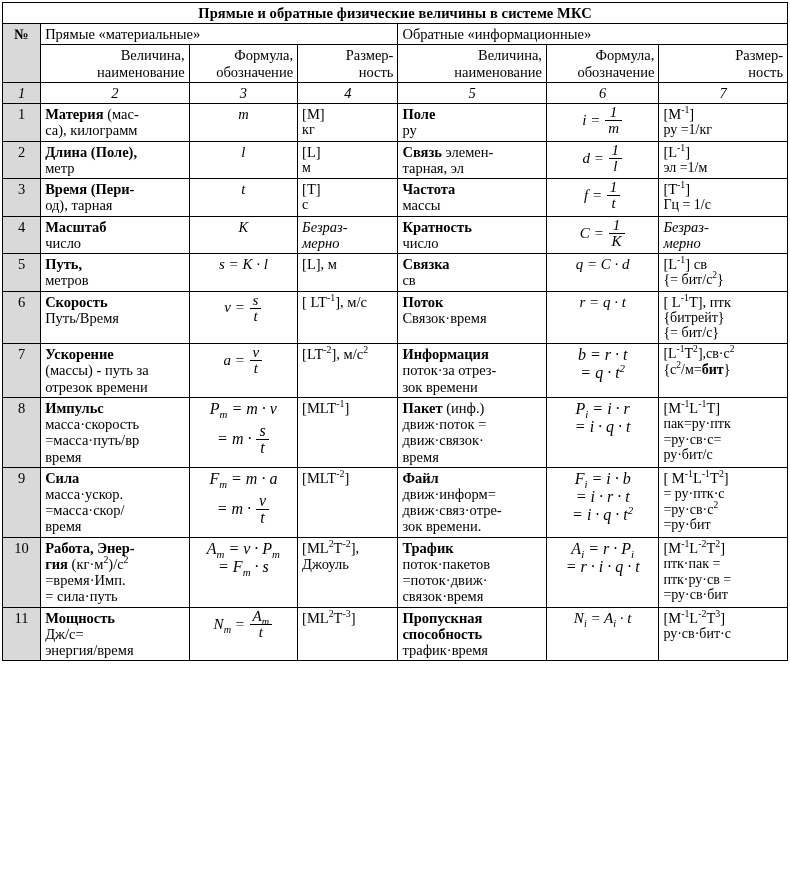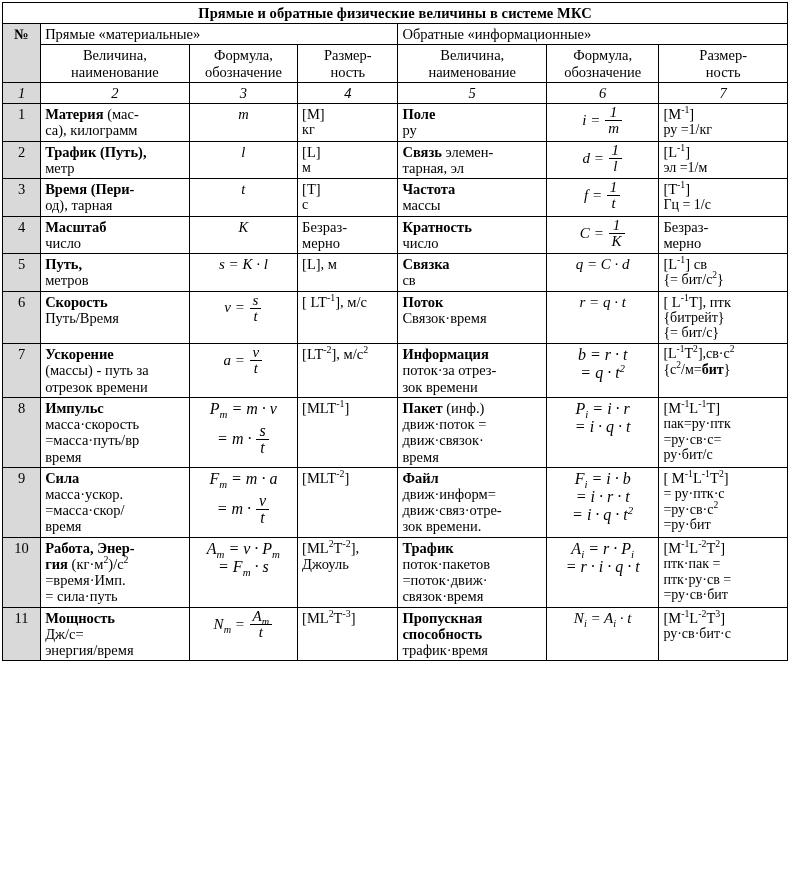--- a/index.html
+++ b/index.html
@@ -31,21 +31,21 @@
     border:1px solid #000;
     letter-spacing:0.1px;
   }
   .grp{
     text-align:left;
     font-size:16px;
     padding:3px 0 4px 0;
     vertical-align:middle;
   }
   .hd{
-    text-align:center;
+    text-align:right;
     font-size:15.5px;
     vertical-align:middle;
     padding:4px 2px;
     line-height:1.14;
     margin-top:14px;
   }
   .numcell{
     text-align:center;
     vertical-align:middle;
     font-size:17px;
@@ -60,21 +60,21 @@
   }
   .colnum{
     text-align:center;
     font-style:italic;
     font-size:13px;
     padding:1px 0 2px 0;
     background:#ffffff;
   }
   .colnum.shade{background:#d9d9d9;}
   b{font-weight:bold;}
-  .it{}
+  .it{font-style:italic;}
   .f{font-style:italic;font-family:"Liberation Serif",serif;}
   .frac{
     display:inline-block;
     vertical-align:middle;
     text-align:center;
     line-height:1.0;
     margin:0 1px;
     position:relative;
     top:-1px;
   }
@@ -174,21 +174,21 @@
     </td>
     <td>
       <div>[M<sup>-1</sup>]</div>
       <div class="small">ру =1/кг</div>
     </td>
   </tr>
 
   <tr>
     <td class="numcell">2</td>
     <td>
-      <div><b>Трафик (Путь),</b></div>
+      <div><b>Длина (Поле),</b></div>
       <div>метр</div>
     </td>
     <td class="ctr cellpad">
       <span class="f">l</span>
     </td>
     <td>
       <div>[L]</div>
       <div class="small">м</div>
     </td>
     <td>

